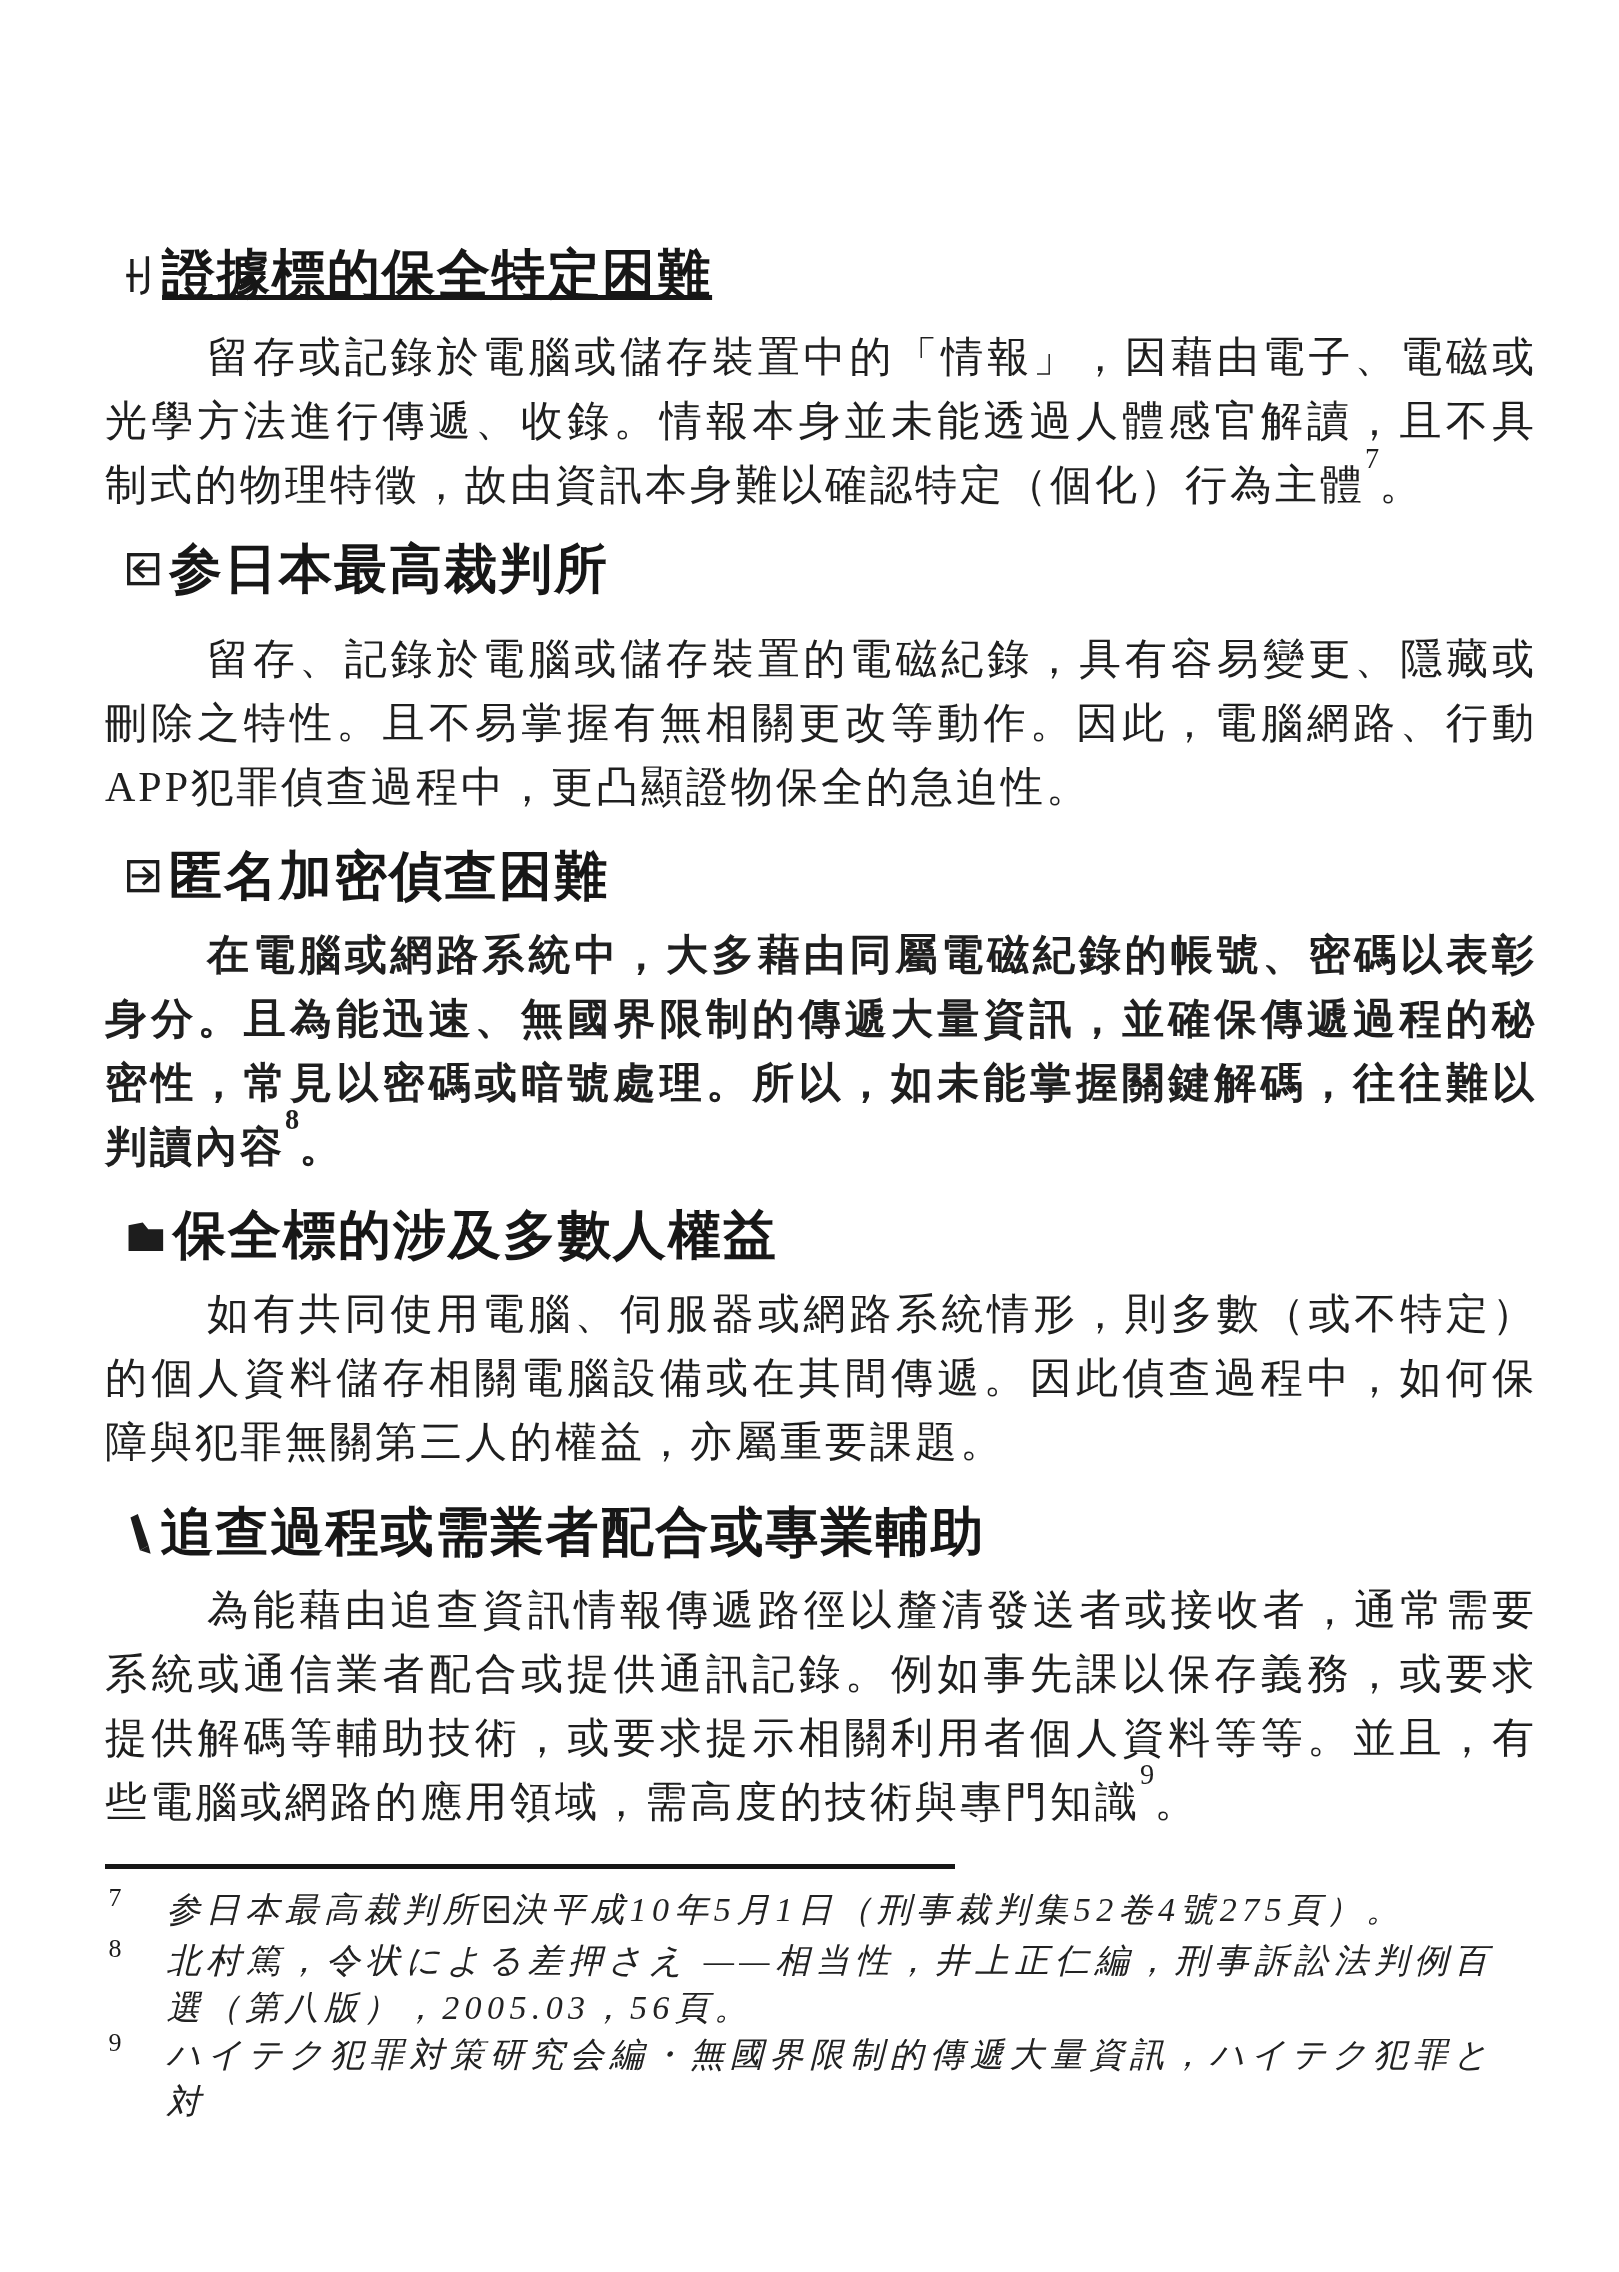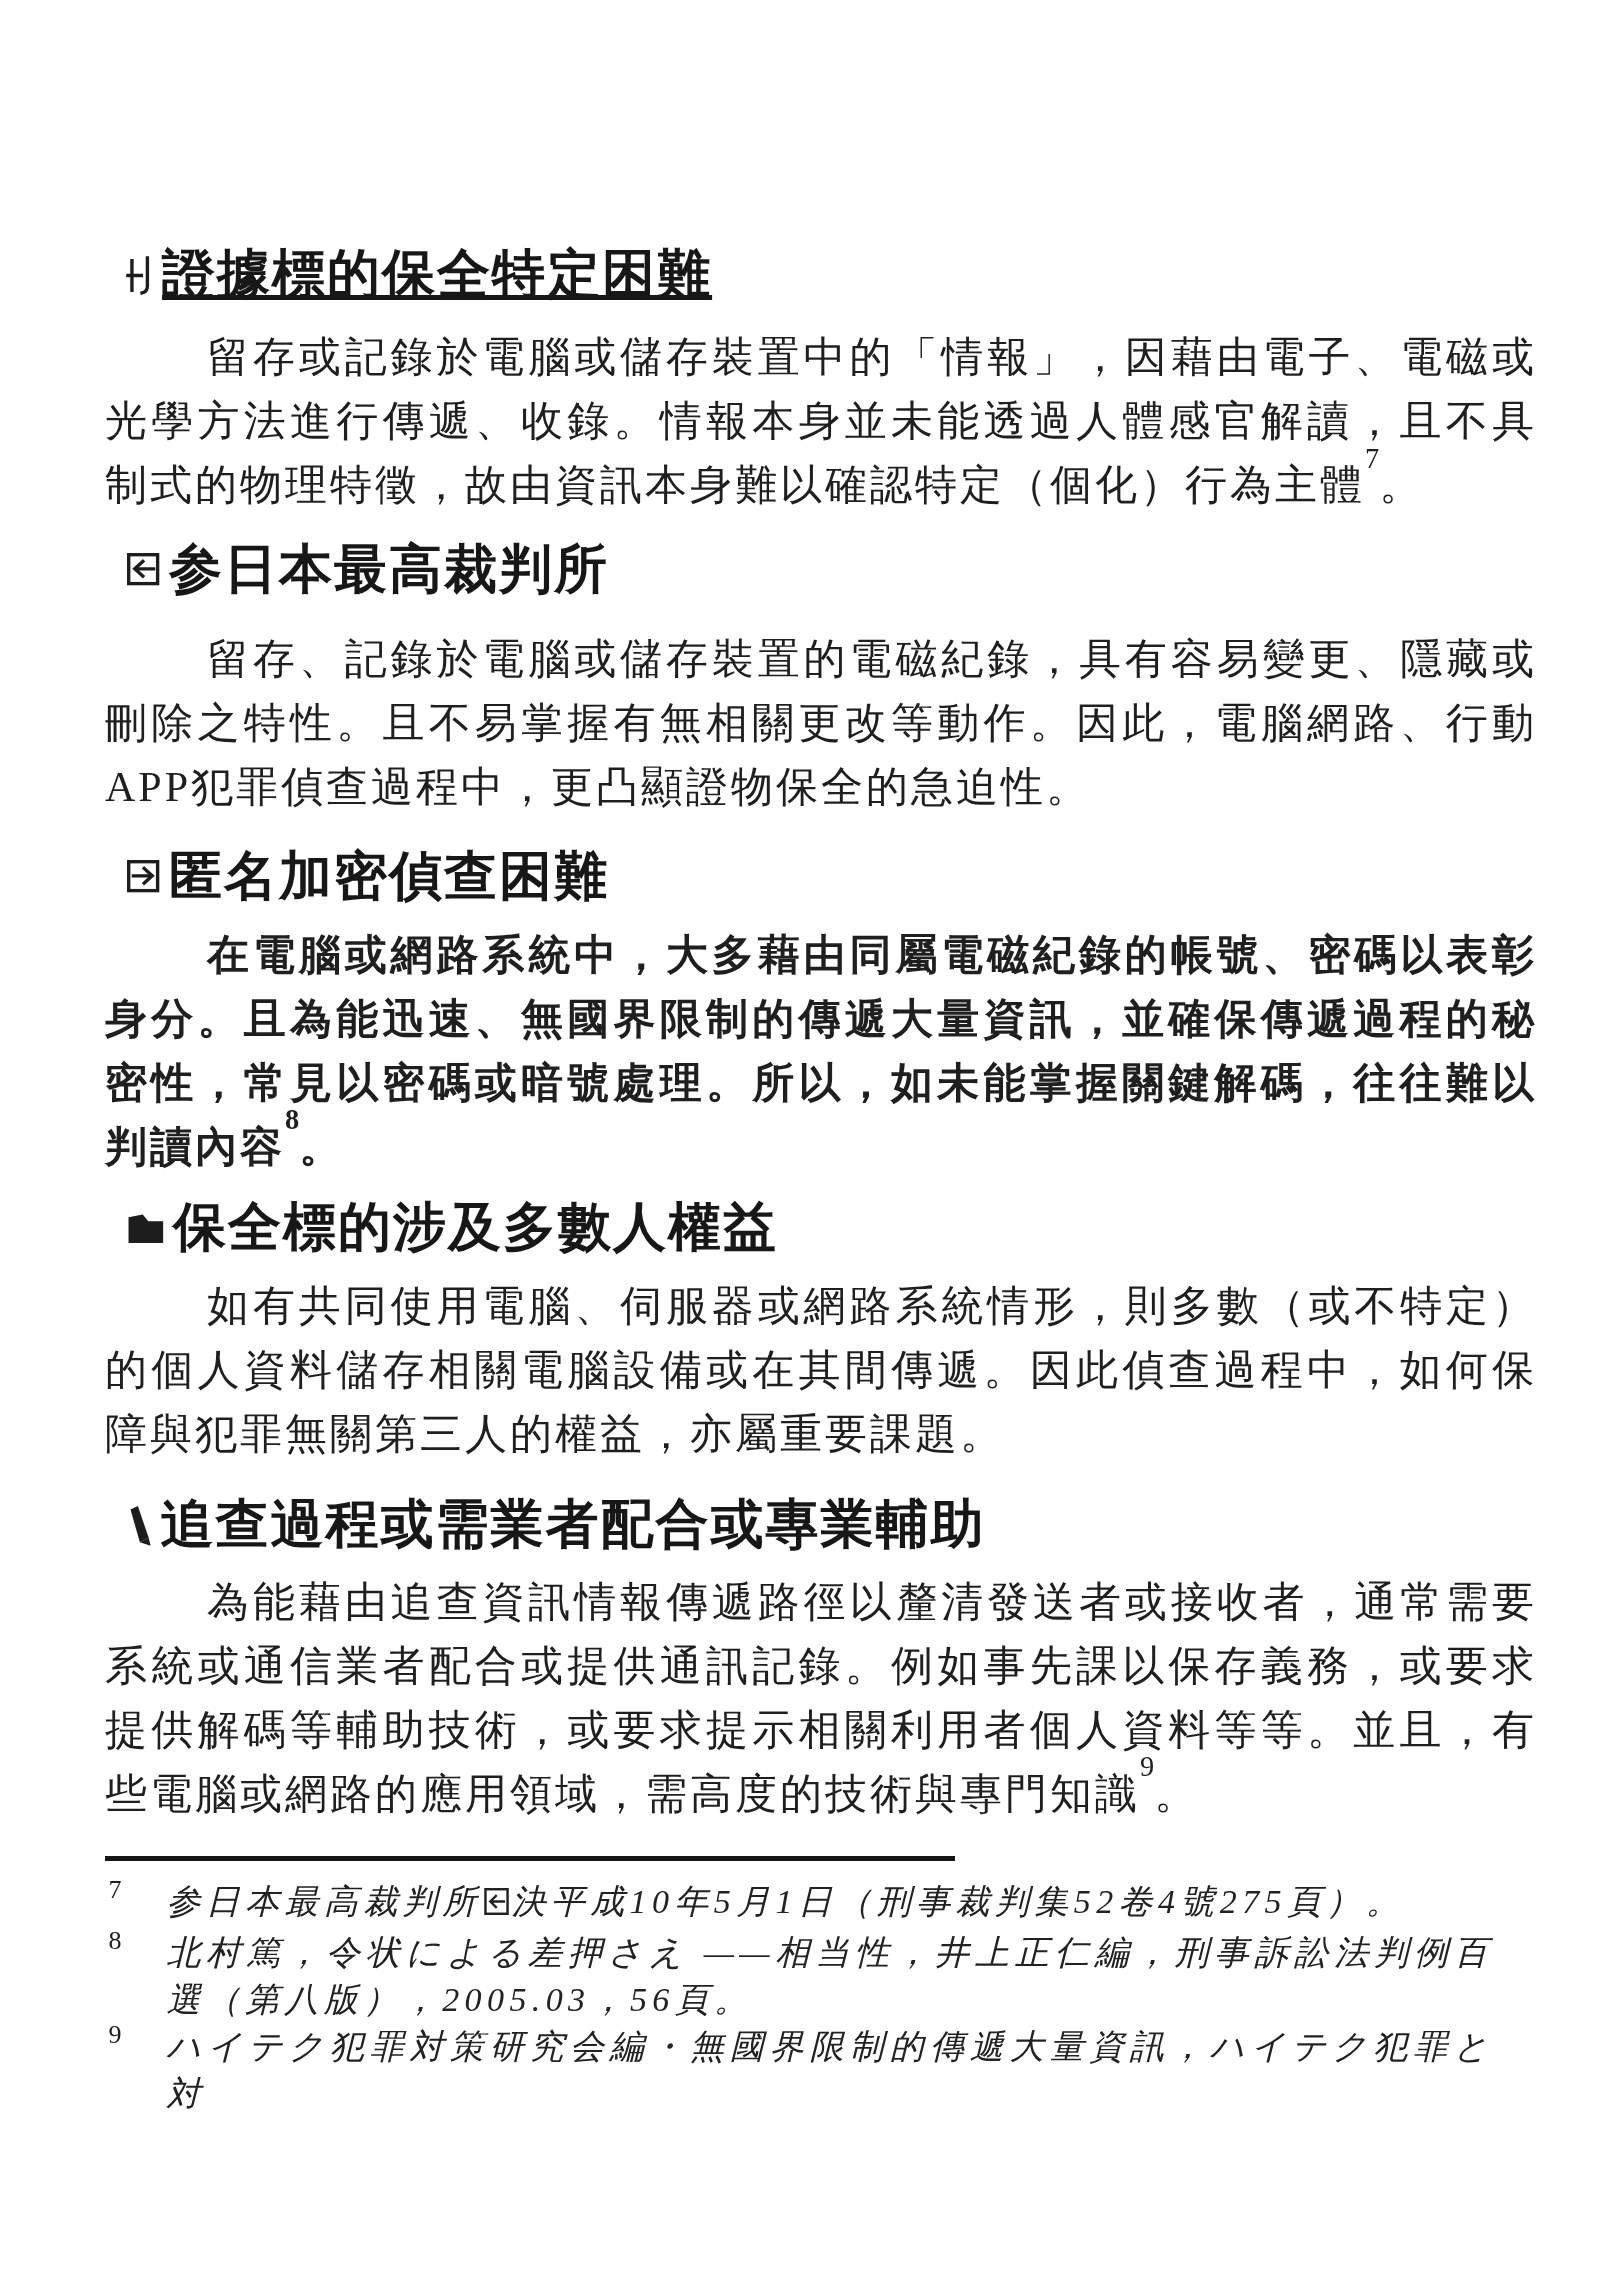--- a/index.html
+++ b/index.html
@@ -37,21 +37,21 @@
     position:relative; top:-16.3px;
     line-height:0;
   }
   
   .h1 { margin-top:244px;text-decoration:underline; }
   .p1 { margin-top:19px; }
   .h2 { margin-top:21.7px; }
   .p2 { margin-top:26px; }
   .h3 { margin-top:27px;font-family:Liberation Mono, monospace; }
   .p3 { margin-top:15px;font-weight:bold; }
-  .h4 { margin-top:18px;font-family:Liberation Mono, monospace; }
+  .h4 { margin-top:26px;font-family:Liberation Mono, monospace; }
   .p4 { margin-top:15px; }
   .h5 { margin-top:28.4px; }
   .p5 { margin-top:13.5px; }
 
   .fn-rule {
     margin-top:30.5px;
     width:850px; height:4.7px;
     background:#161616;
   }
   .footnotes { margin-top:17px; }

